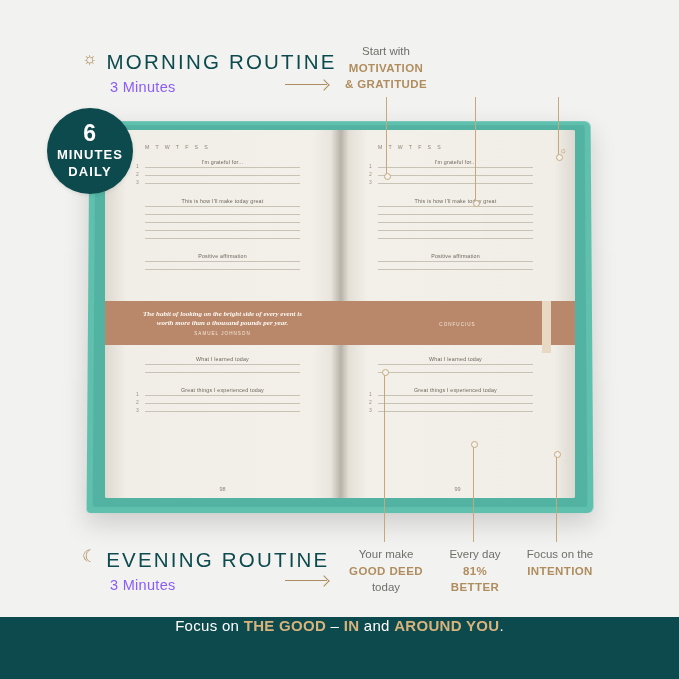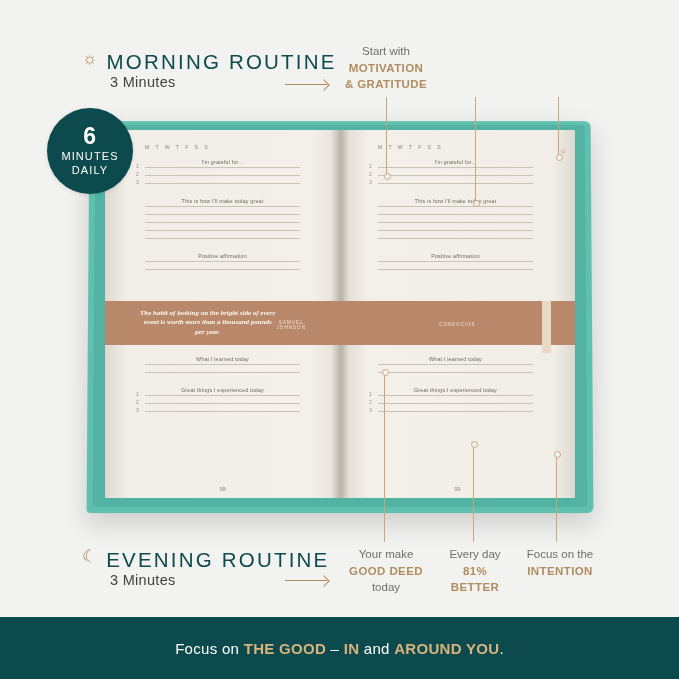--- a/index.html
+++ b/index.html
@@ -36,22 +36,22 @@
     z-index: 30;
     box-shadow: 0 1px 4px rgba(0,0,0,0.10);
   }
   .badge .num {
     font-size: 23px;
     font-weight: bold;
     line-height: 1;
     letter-spacing: 0.5px;
   }
   .badge .l1, .badge .l2 {
-    font-size: 11px;
-    font-weight: normal;
+    font-size: 13px;
+    font-weight: bold;
     letter-spacing: 1.1px;
     line-height: 1.25;
     margin-top: 2px;
   }
   .badge .l2 { margin-top: 0; }
 
   
   .section-head {
     position: absolute;
     z-index: 20;
@@ -63,22 +63,23 @@
   }
   .section-head .title {
     font-size: 20.5px;
     letter-spacing: 2.2px;
     color: #0d4a4d;
     font-weight: normal;
     margin-top: 8px;
   }
   .section-head .sub {
     font-size: 14.5px;
-    color: #404040;
+    color: #8b5cf6;
     letter-spacing: 0.3px;
+    margin-top: 5px;
     margin-left: 28px;
   }
   .icon-sun, .icon-moon {
     display: inline-block;
     color: #b08d5e;
     font-size: 17px;
     line-height: 1;
   }
 
   #morning-head { left: 82px; top: 42px; }
@@ -248,20 +249,21 @@
     right: 0;
     top: 171px;
     height: 44px;
     background: #b9886a;
     z-index: 6;
     display: flex;
   }
   .quote-band .half {
     width: 50%;
     display: flex;
+    flex-direction: column;
     align-items: center;
     justify-content: center;
     color: #fdf8f2;
     padding: 12px 34px;
     box-sizing: border-box;
   }
   .quote-text {
     font-family: "Liberation Serif", serif;
     font-style: italic;
     font-weight: bold;
@@ -310,21 +312,20 @@
 
   
   .footer {
     position: absolute;
     left: 0;
     right: 0;
     bottom: 0;
     height: 62px;
     background: #0d4a4d;
     display: flex;
-    align-items: center;
     justify-content: center;
     z-index: 40;
   }
   .footer-text {
     color: #ffffff;
     font-size: 15px;
     letter-spacing: 0.3px;
   }
   .footer-text .gold {
     color: #d8b37c;

